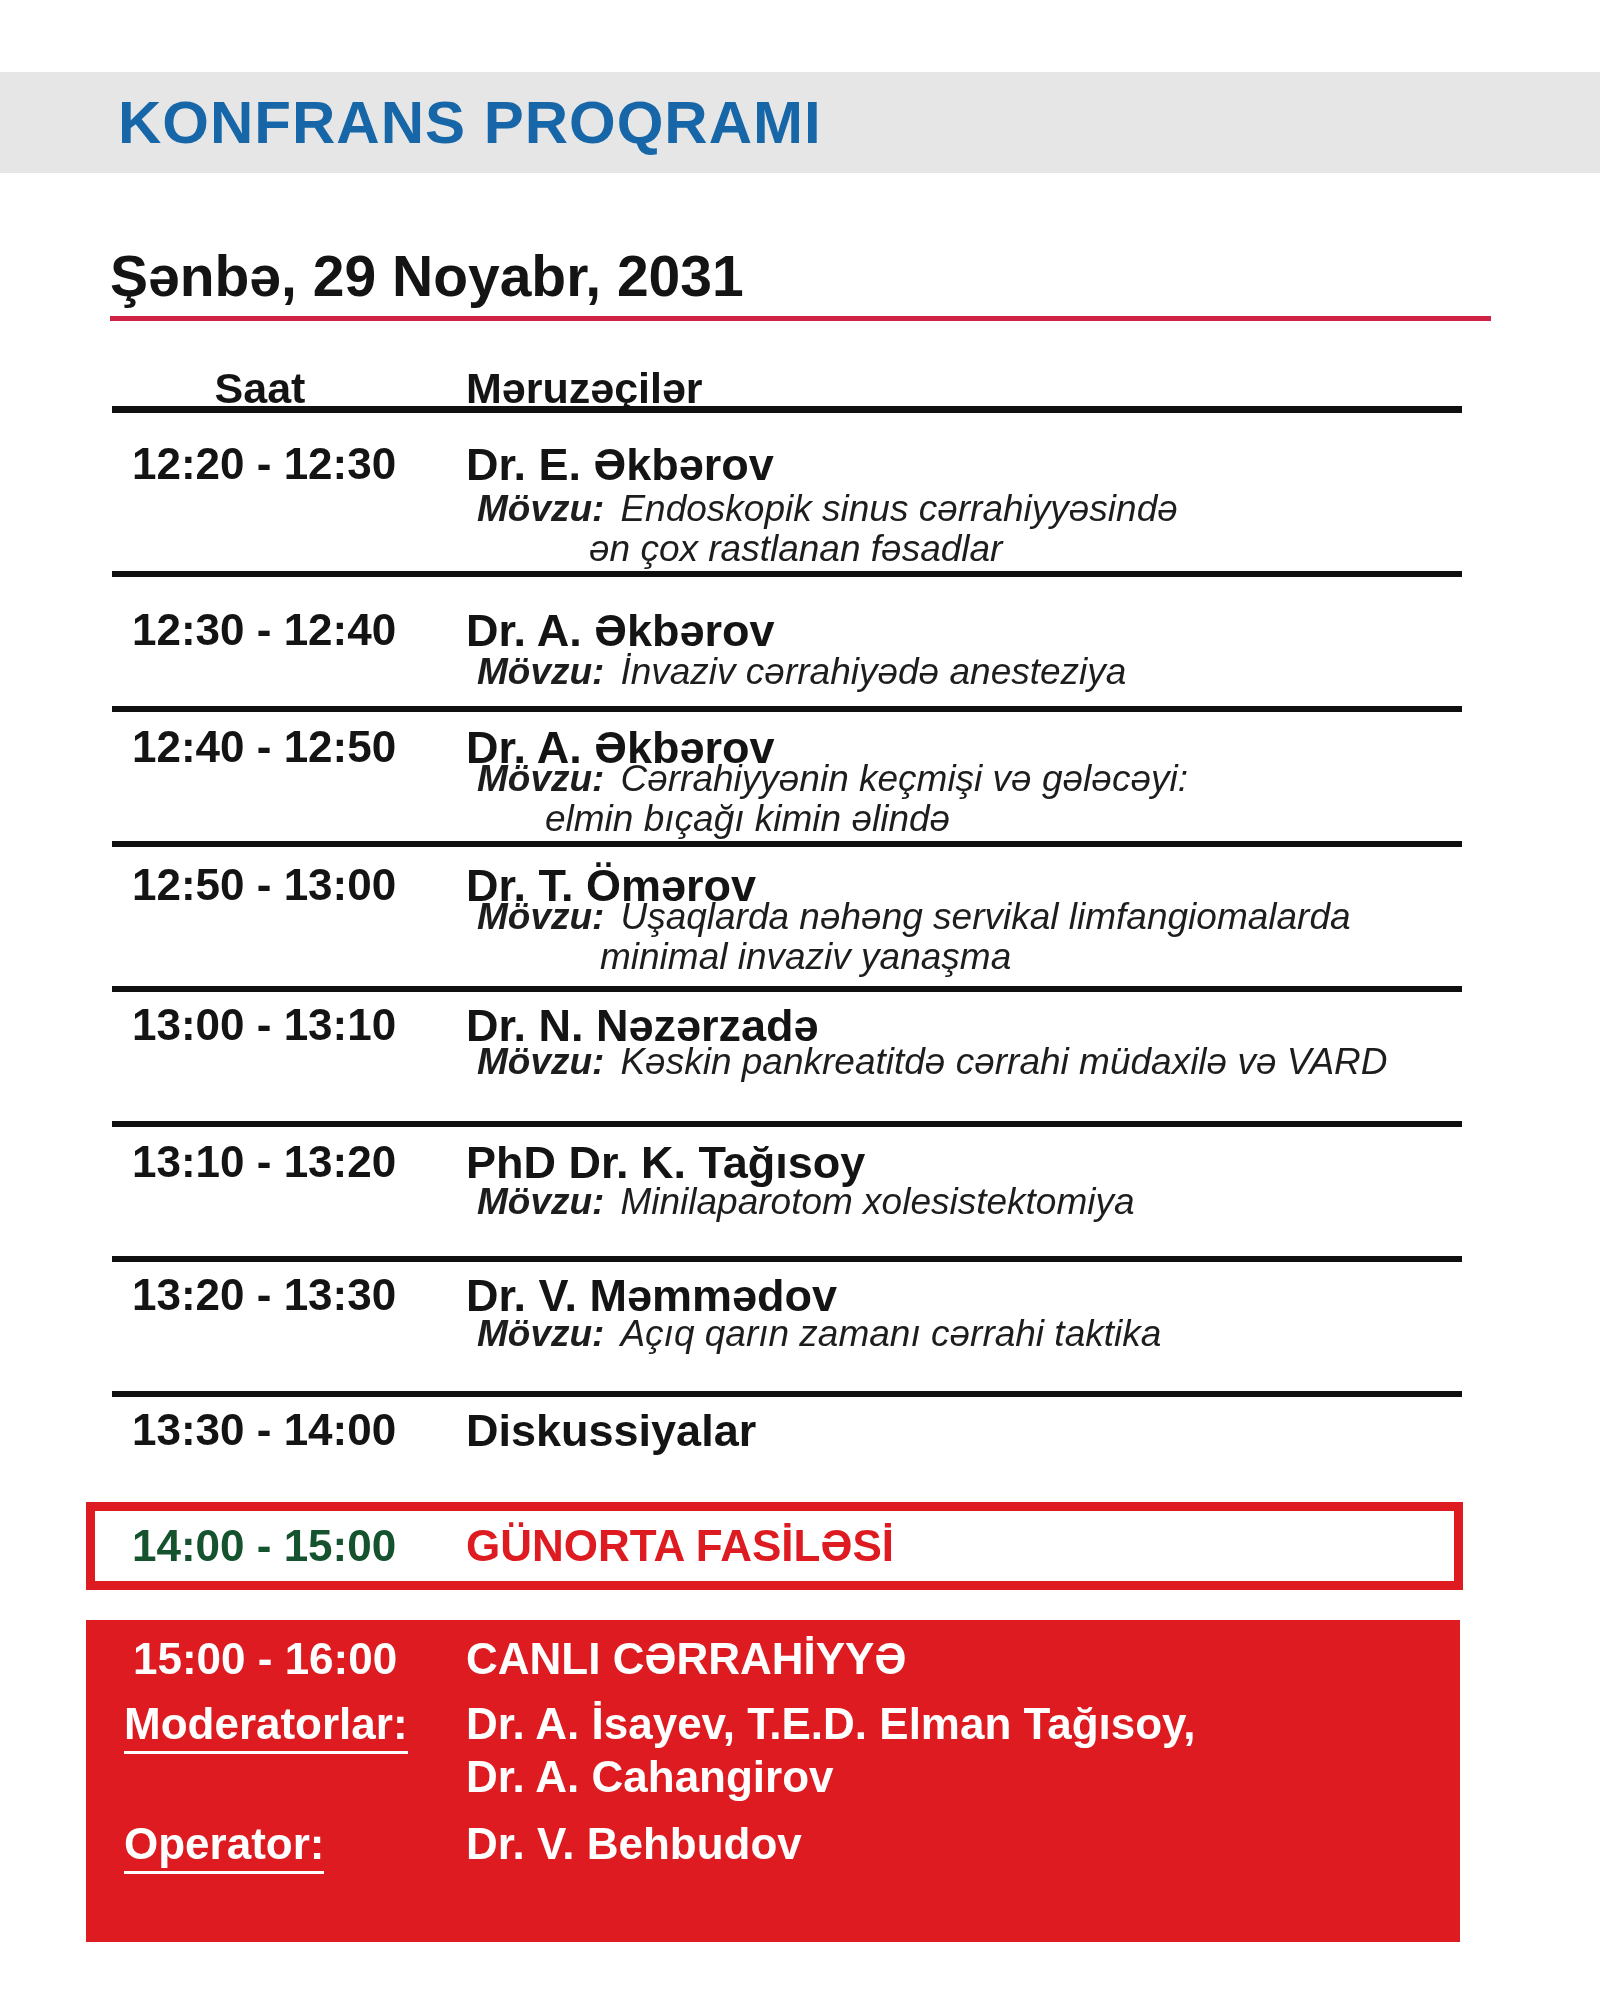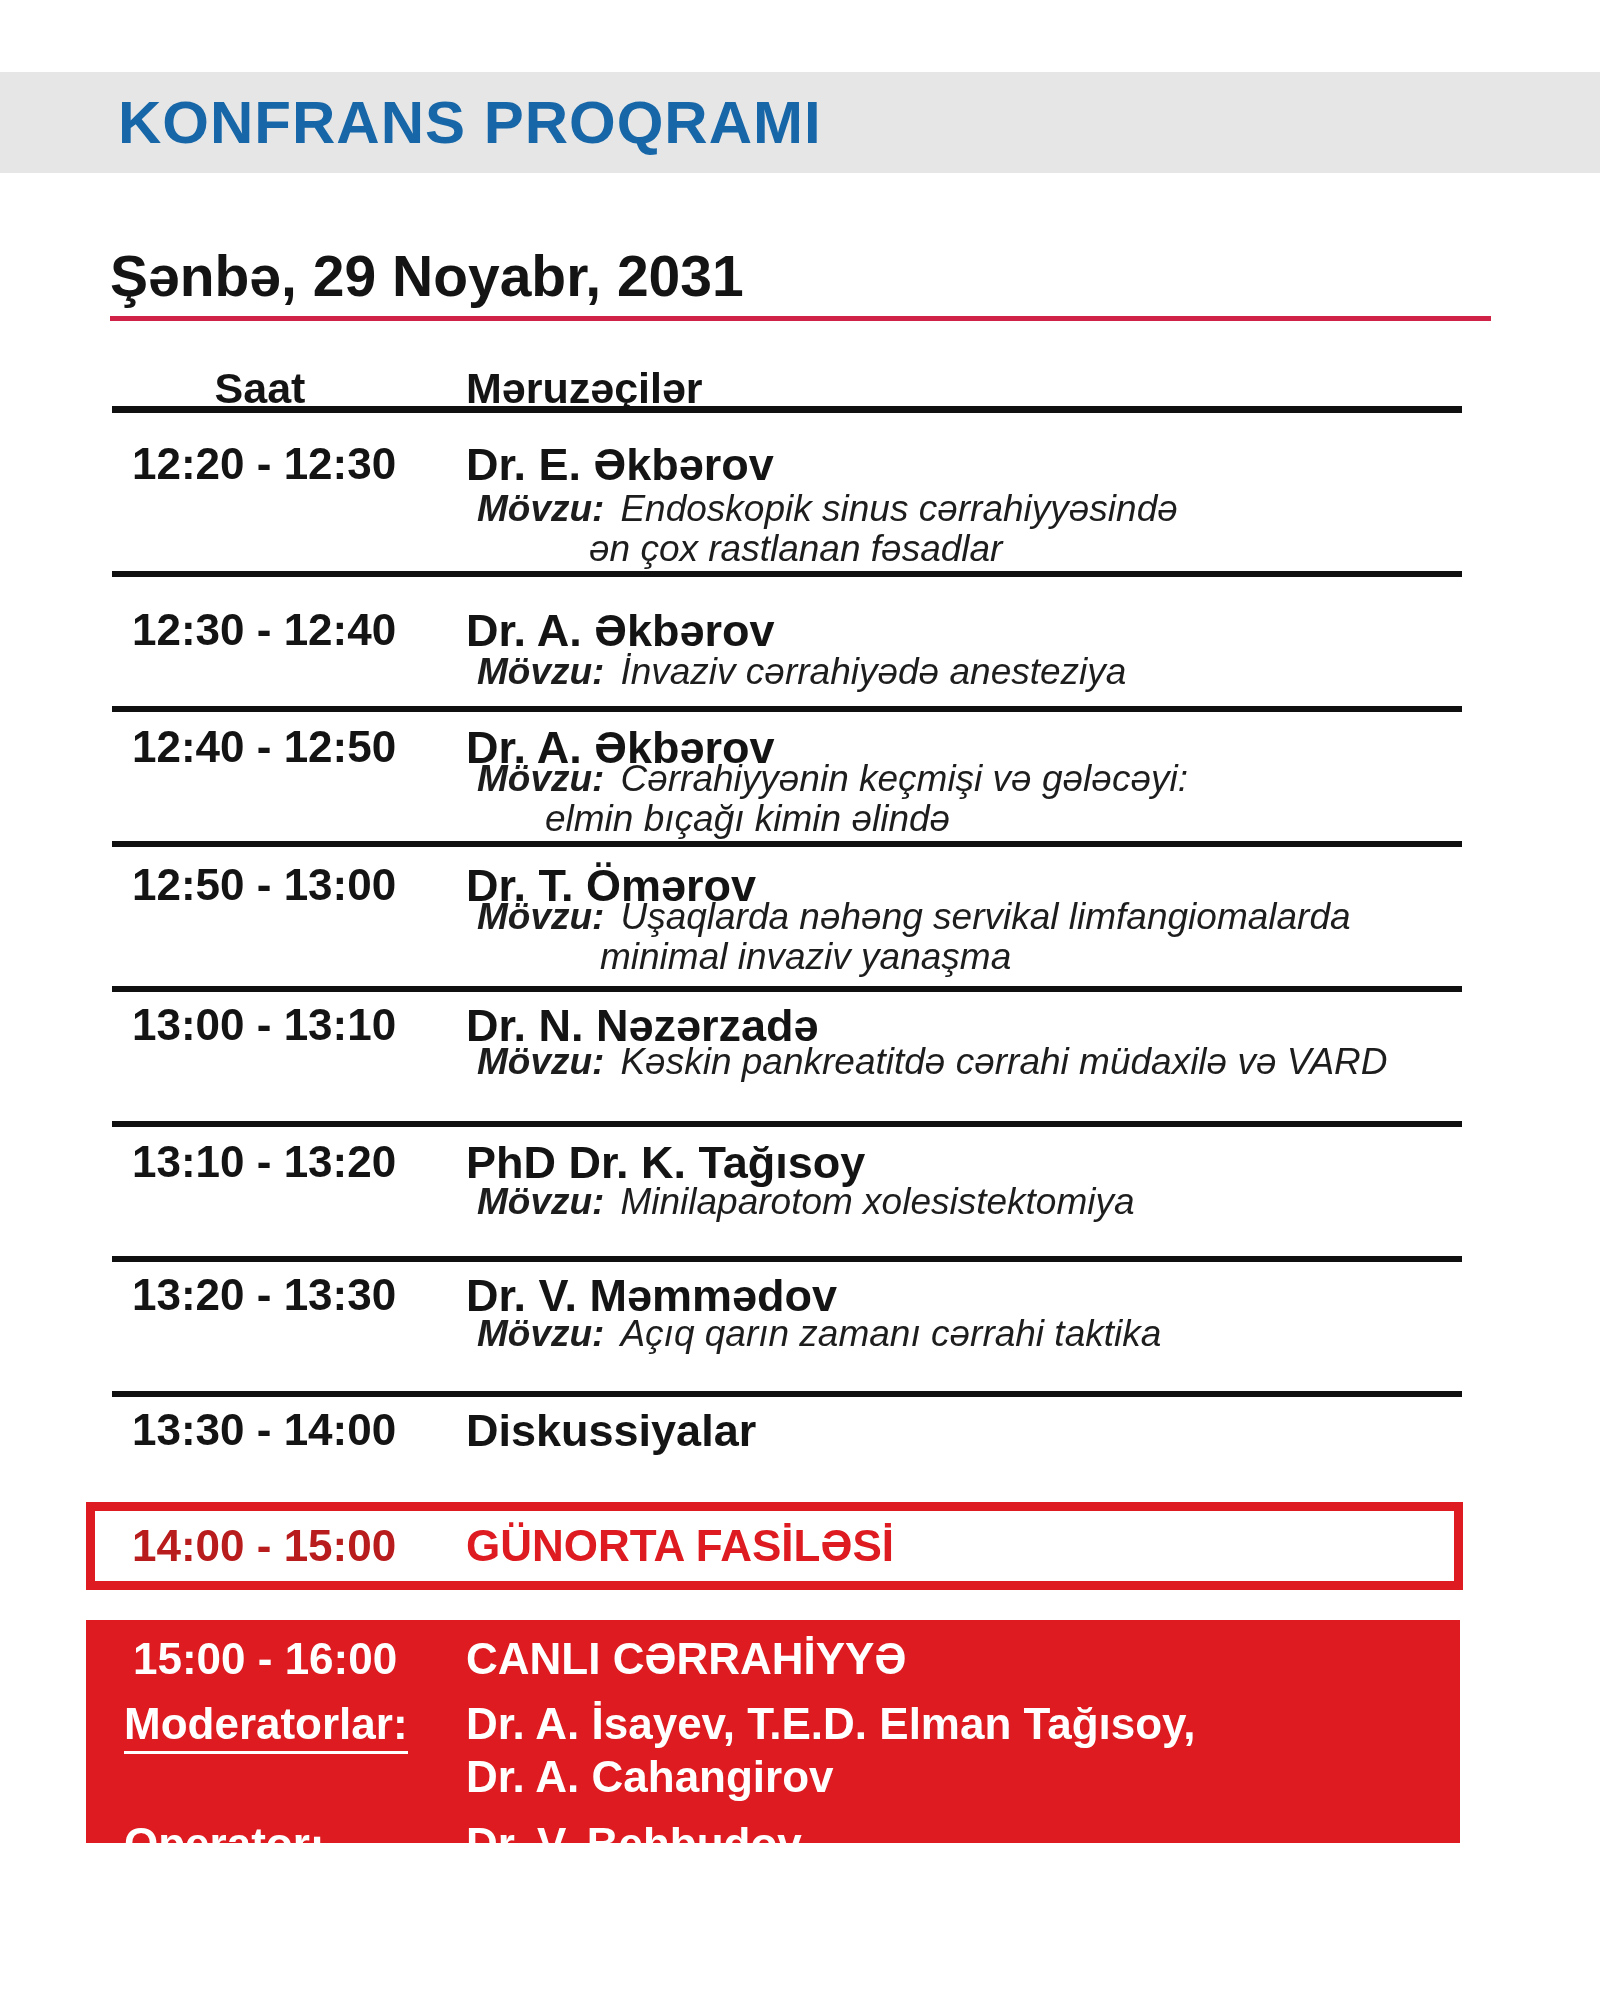--- a/index.html
+++ b/index.html
@@ -97,36 +97,36 @@
     width: 1377px; height: 88px;
     border: 9px solid #dd1b20;
     box-sizing: border-box;
     background: #ffffff;
   }
   .lunch .l-time {
     position: absolute;
     left: 37px; top: 0;
     line-height: 70px;
     font-size: 44px; font-weight: bold;
-    color: #b91c1c;
+    color: #14532d;
     white-space: nowrap;
   }
   .lunch .l-label {
     position: absolute;
     left: 371px; top: 0;
     line-height: 70px;
     font-size: 44px; font-weight: bold;
     color: #dd1b20;
     white-space: nowrap;
   }
   
   .live {
     position: absolute;
     left: 86px; top: 1620px;
-    width: 1374px; height: 223px;
+    width: 1374px; height: 322px;
     background: #dd1b20;
     color: #ffffff;
   }
   .live .row-text {
     position: absolute;
     font-size: 44px; font-weight: bold;
     line-height: 50px;
     color: #ffffff;
     white-space: nowrap;
   }

